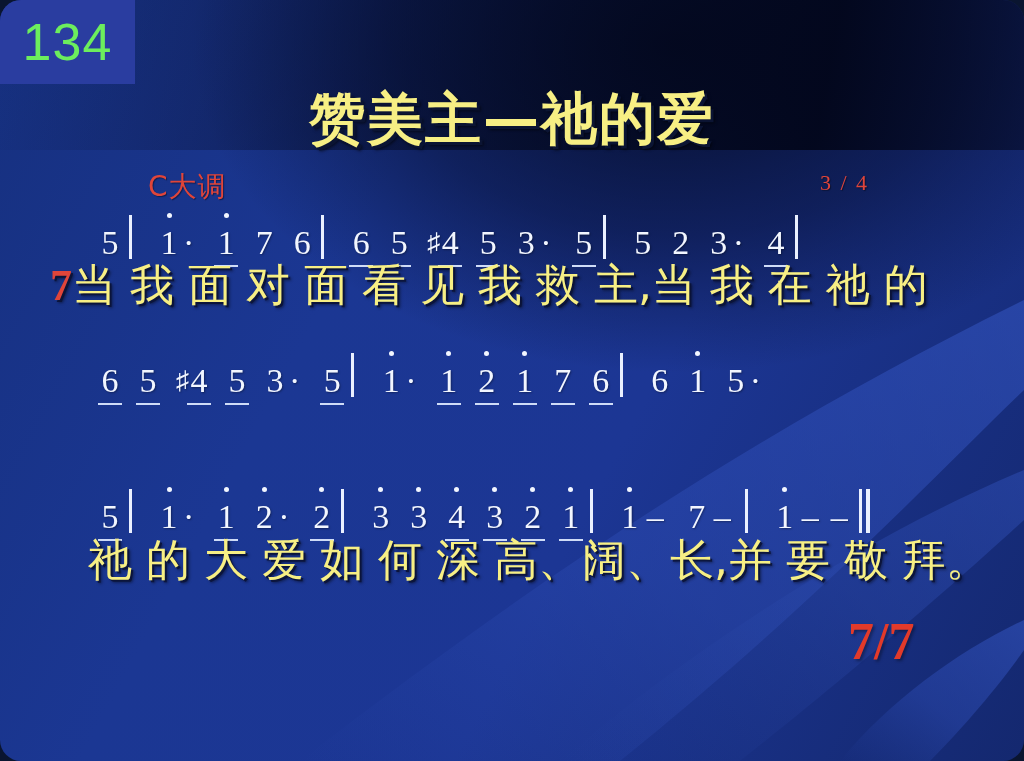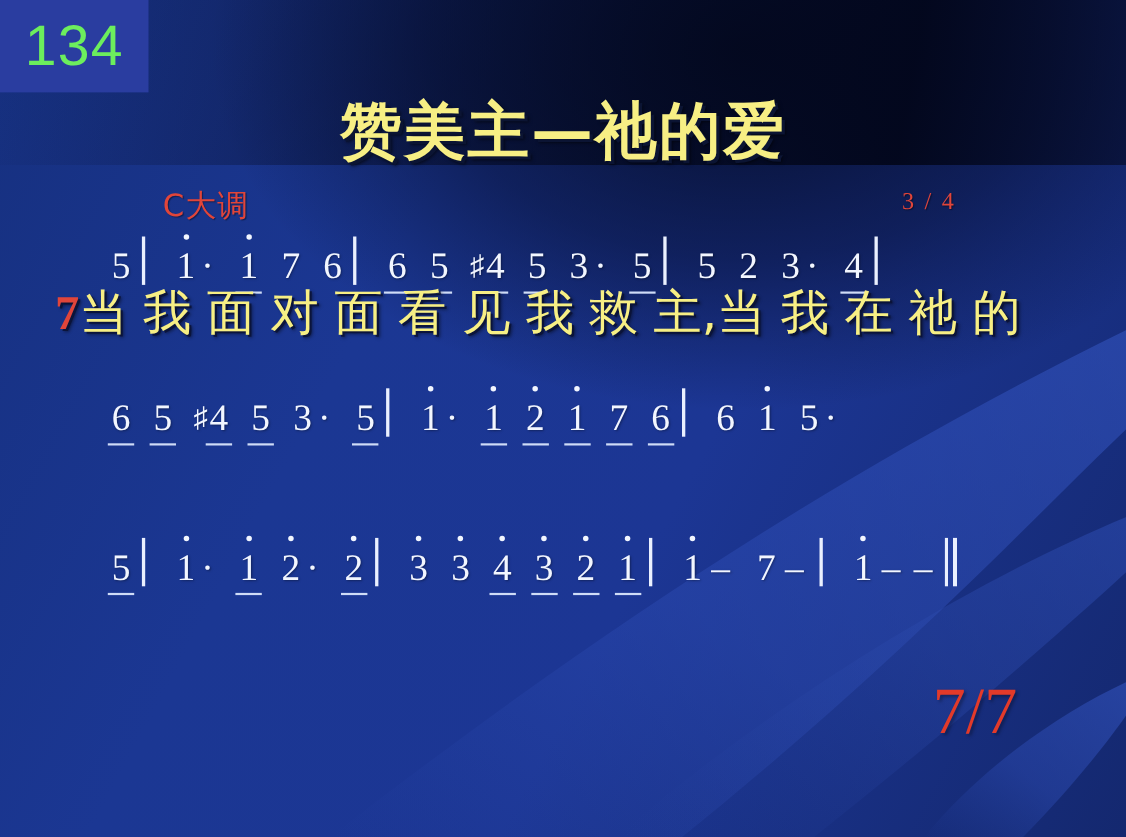--- a/index.html
+++ b/index.html
@@ -9,20 +9,21 @@
   }
   #slide {
     position: relative;
     width: 1024px;
     height: 761px;
     overflow: hidden;
     font-family: "Liberation Sans", sans-serif;
     background:
       radial-gradient(ellipse 620px 420px at 66% 6%, rgba(4,10,34,0.92) 0%, rgba(6,14,48,0.55) 45%, rgba(10,22,70,0.0) 78%),
       linear-gradient(118deg, #16307f 0%, #1b3793 34%, #1c3694 60%, #14286f 100%);
+    border-radius: 21px;
   }
   
   #slide .swoosh {
     position: absolute;
     pointer-events: none;
     left: 0; top: 0;
     width: 1024px; height: 761px;
   }
   .topshade {
     position: absolute;
@@ -170,22 +171,22 @@
     color: #e0453a;
     font-family: "Liberation Serif", serif;
     font-weight: bold;
   }
 
   #verse-count {
     position: absolute;
     left: 848px;
     top: 612px;
     color: #e23a2a;
-    font-size: 60px;
-    font-weight: normal;
+    font-size: 52px;
+    font-weight: bold;
     font-family: "Liberation Serif", serif;
     letter-spacing: 0px;
     text-shadow: 2px 2px 3px rgba(0,0,0,0.35);
   }
 </style>
 </head>
 <body>
 
 <div id="slide">
 
@@ -288,16 +289,17 @@
       <span style="display: inline-block; margin-left: 18px;"><span class="tok note oct">1</span></span>
       <span class="tok dash" style="margin-left: 6px; margin-right: 4px;">–</span>
       <span style="display: inline-block; margin-left: 18px;"><span class="tok note">7</span></span>
       <span class="tok dash" style="margin-left: 6px; margin-right: 4px;">–</span>
       <span class="bar"></span>
       <span style="display: inline-block; margin-left: 18px;"><span class="tok note oct">1</span></span>
       <span class="tok dash" style="margin-left: 6px; margin-right: 4px;">–</span>
       <span class="tok dash" style="margin-left: 6px; margin-right: 4px;">–</span>
       <span class="dbar"></span>
     </div>
+  <div class="lyrics" id="lyr-3" style="left:88px; top:538px;">祂 的 大 爱 如 何 深 高、阔、长,并 要 敬 拜。</div>
 
   <div id="verse-count">7/7</div>
 
 </div>
 
 </body></html>

